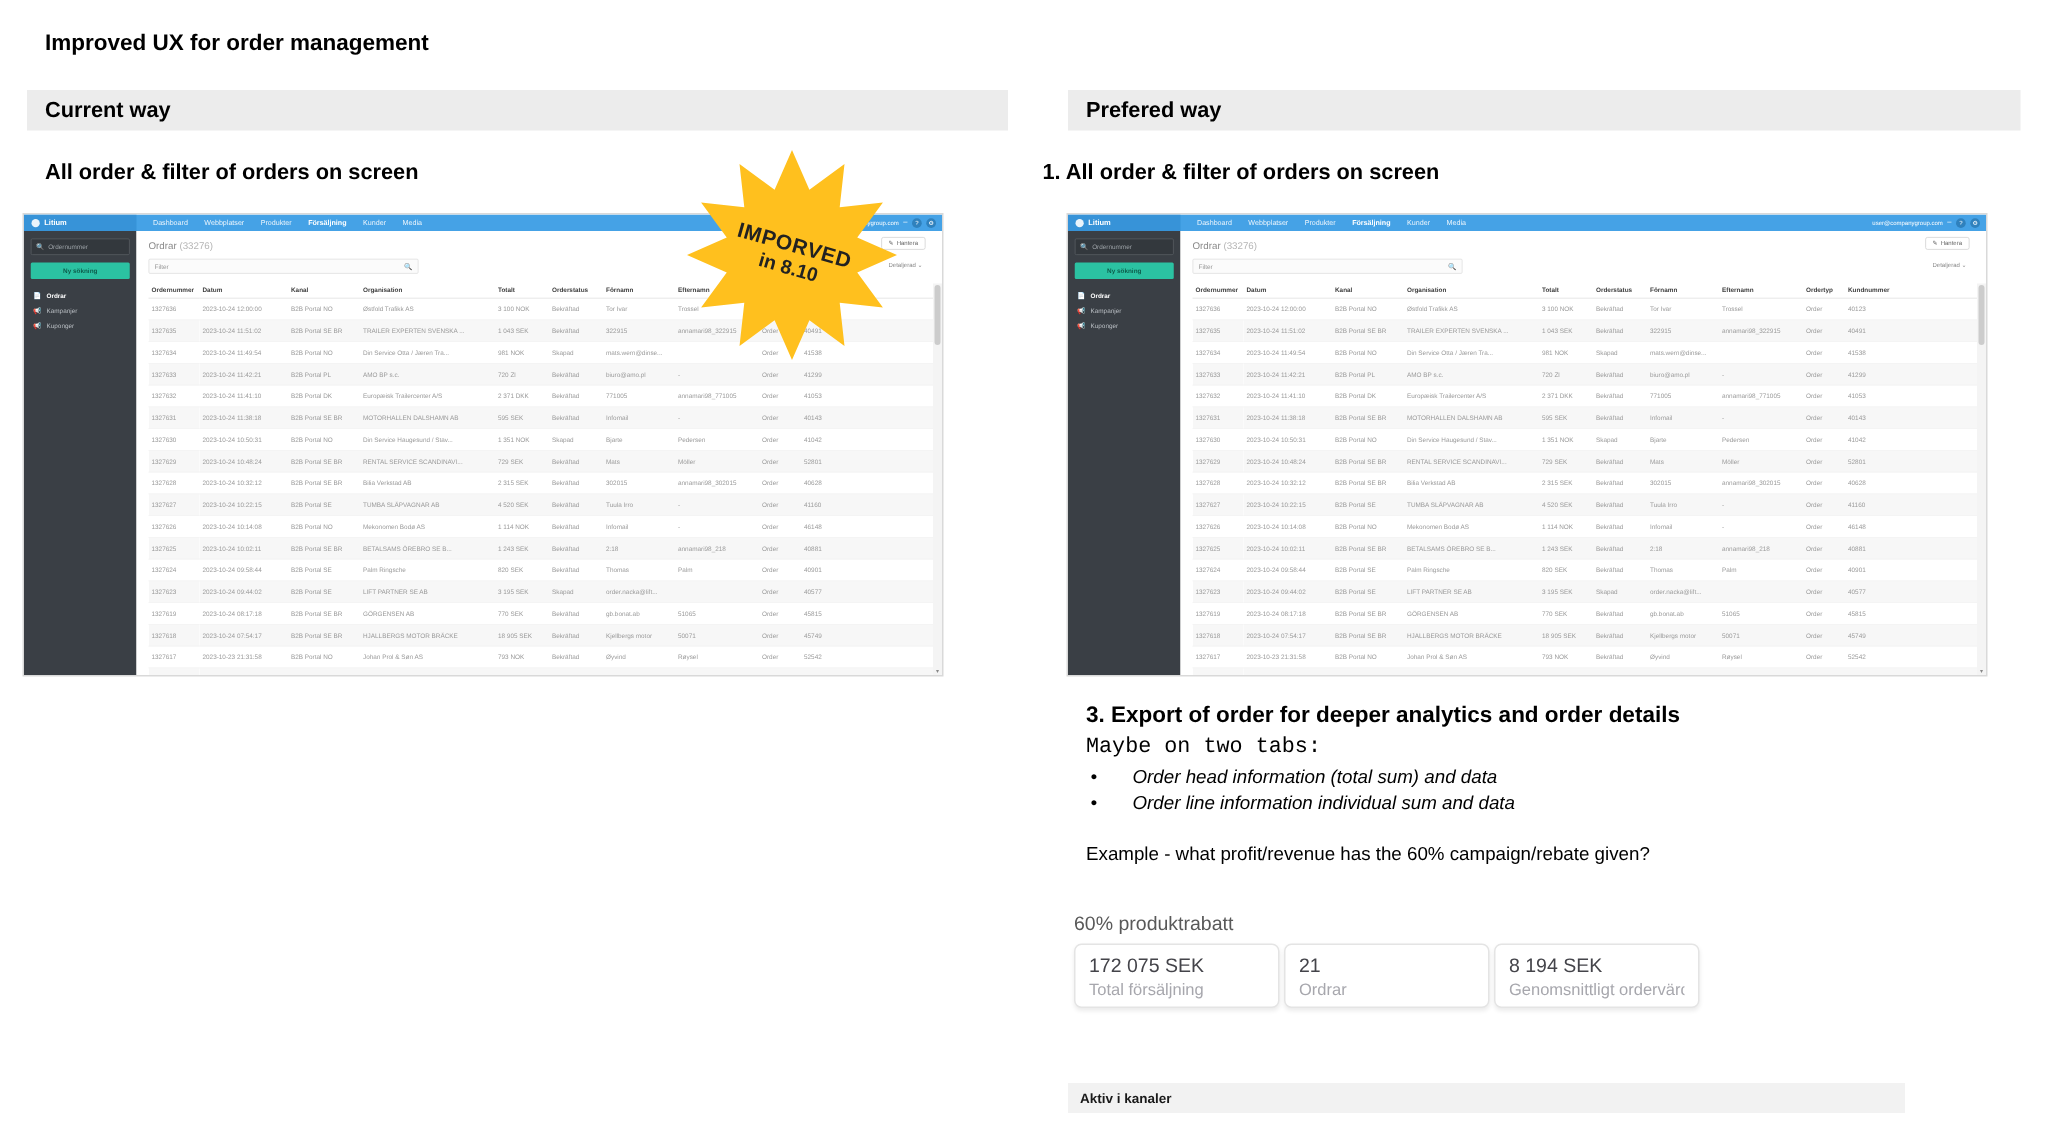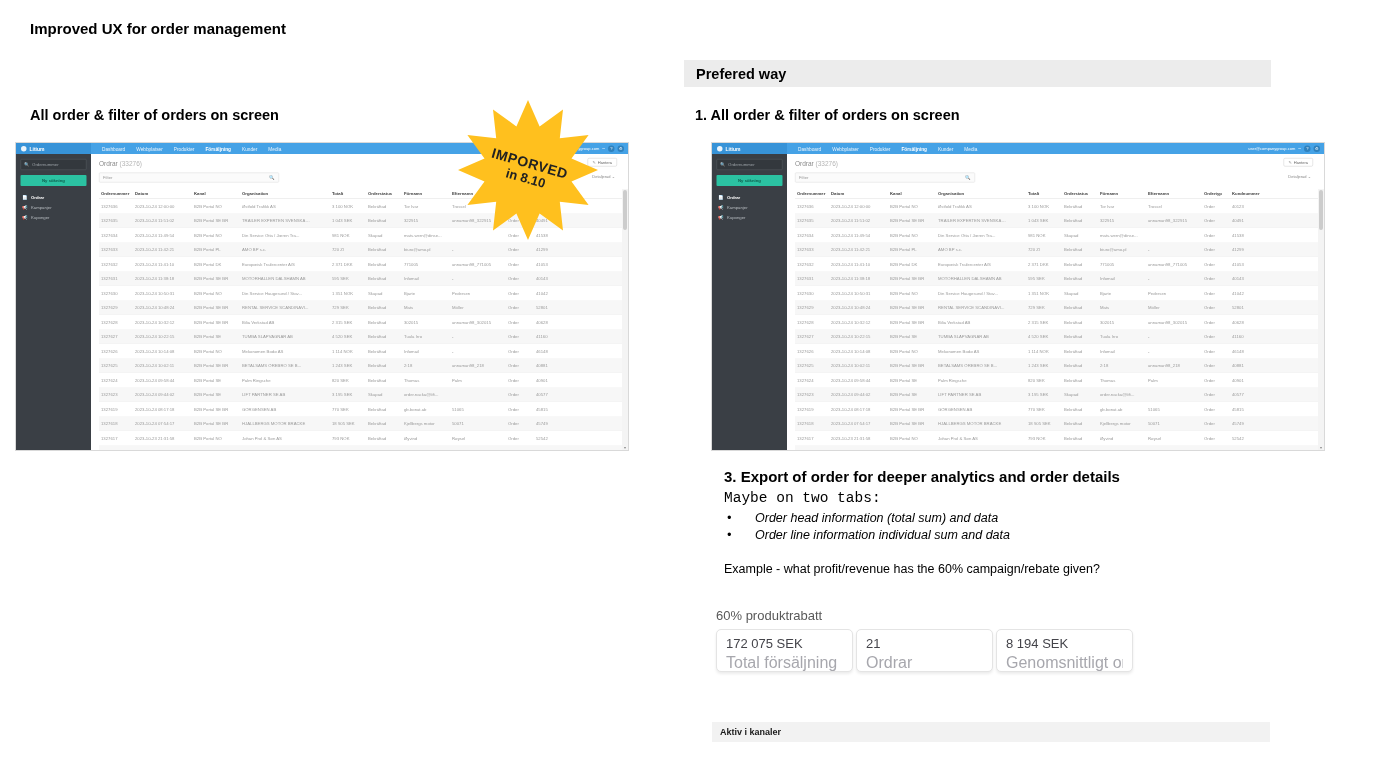--- a/index.html
+++ b/index.html
@@ -4,21 +4,21 @@
 <style>
   html,body{margin:0;padding:0;background:#fff;}
   .slide{position:relative;width:1376px;height:760px;background:#fff;
          font-family:"Liberation Sans",sans-serif;overflow:hidden;color:#000;}
 
   .slide-title{position:absolute;left:30px;top:20px;font-size:15px;font-weight:bold;}
 
   .section-bar{position:absolute;height:27px;background:#ececec;display:flex;align-items:center;}
   .section-bar span{font-size:14.5px;font-weight:bold;padding-left:12px;}
   .bar-left{left:18px;top:60px;width:654px;}
-  .bar-right{left:684px;top:60px;width:587px;}
+  .bar-right{left:712px;top:60px;width:635px;}
 
   .sub-title{position:absolute;font-size:14.5px;font-weight:bold;}
   .sub-left{left:30px;top:107px;}
   .sub-right1{left:695px;top:107px;}
 
   
   .shot{position:absolute;top:143px;width:612px;height:307px;outline:1px solid #d9d9d9;overflow:hidden;background:#fff;}
   .shot-left{left:16px;}
   .shot-right{left:712px;}
   .app{width:1224px;height:614px;transform:scale(.5);transform-origin:0 0;background:#fff;position:relative;}
@@ -85,34 +85,37 @@
   .step2-sub{position:absolute;left:724px;top:490px;font-size:14.5px;font-family:Liberation Mono, monospace;}
   .bullets{position:absolute;left:724px;top:510px;margin:0;padding:0;list-style:none;}
   .bullets li{font-size:12.5px;line-height:17px;display:flex;font-style:italic;}
   .bullets li::before{content:"•";width:28px;text-align:left;padding-left:3px;}
   .example-line{position:absolute;left:724px;top:562px;font-size:12.5px;}
 
   .stats-label{position:absolute;left:716px;top:608px;font-size:13px;color:#595959;}
   .stat-card{position:absolute;top:629px;width:137px;height:43px;background:#fff;border:1px solid #e4e4e4;border-radius:5px;
              box-shadow:0 2px 3px rgba(0,0,0,.08);box-sizing:border-box;padding:6px 9px;}
   .stat-card .v{font-size:13px;color:#44444a;}
-  .stat-card .l{font-size:16px;color:#a7a7ad;margin-top:3px;white-space:nowrap;overflow:hidden;}
+  .stat-card .l{font-size:11px;color:#a7a7ad;margin-top:3px;white-space:nowrap;overflow:hidden;}
   .card-0{left:716px;} .card-1{left:856px;} .card-2{left:996px;}
 
   .channels-bar{position:absolute;left:712px;top:722px;width:558px;height:20px;background:#f2f2f2;
                 display:flex;align-items:center;}
   .channels-bar span{font-size:9px;font-weight:bold;padding-left:8px;color:#1a1a1a;}
 </style>
 </head>
 <body>
 
 <div class="slide">
 
   <div class="slide-title">Improved UX for order management</div>
 
+  <div class="section-bar bar-left">
+    <span>Current way</span>
+  </div>
   <div class="section-bar bar-right">
     <span>Prefered way</span>
   </div>
 
   <div class="sub-title sub-left">All order &amp; filter of orders on screen</div>
   <div class="sub-title sub-right1">1. All order &amp; filter of orders on screen</div>
 
   <div class="shot shot-left">
       <div class="app" id="app-left">
         <div class="app-bar">

